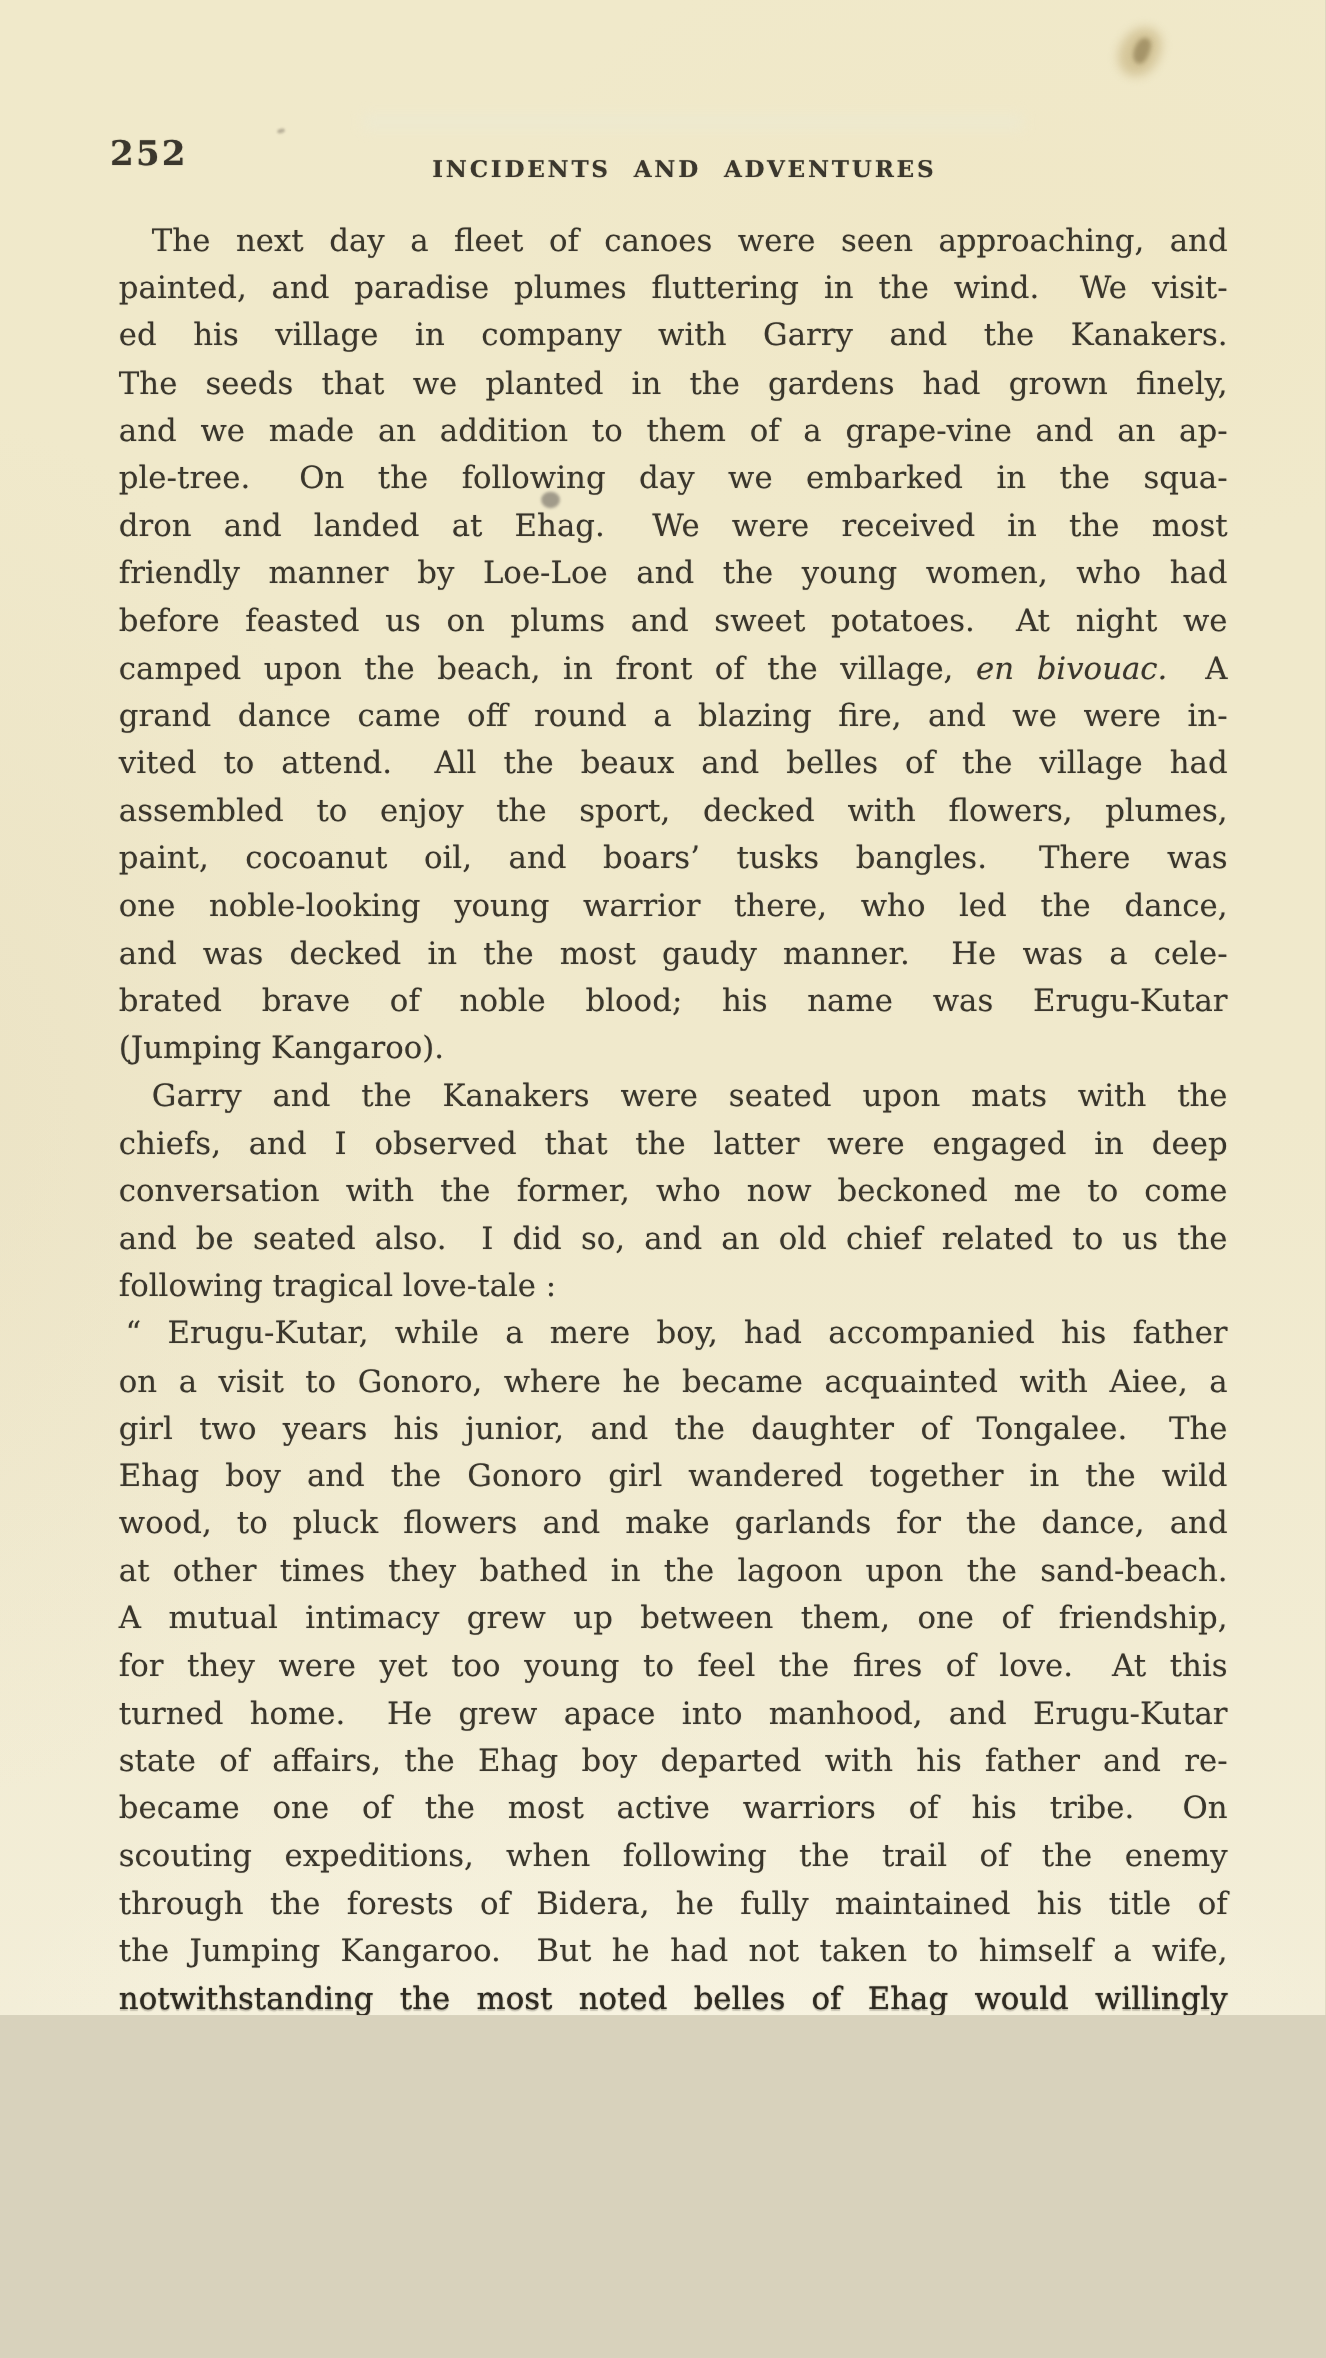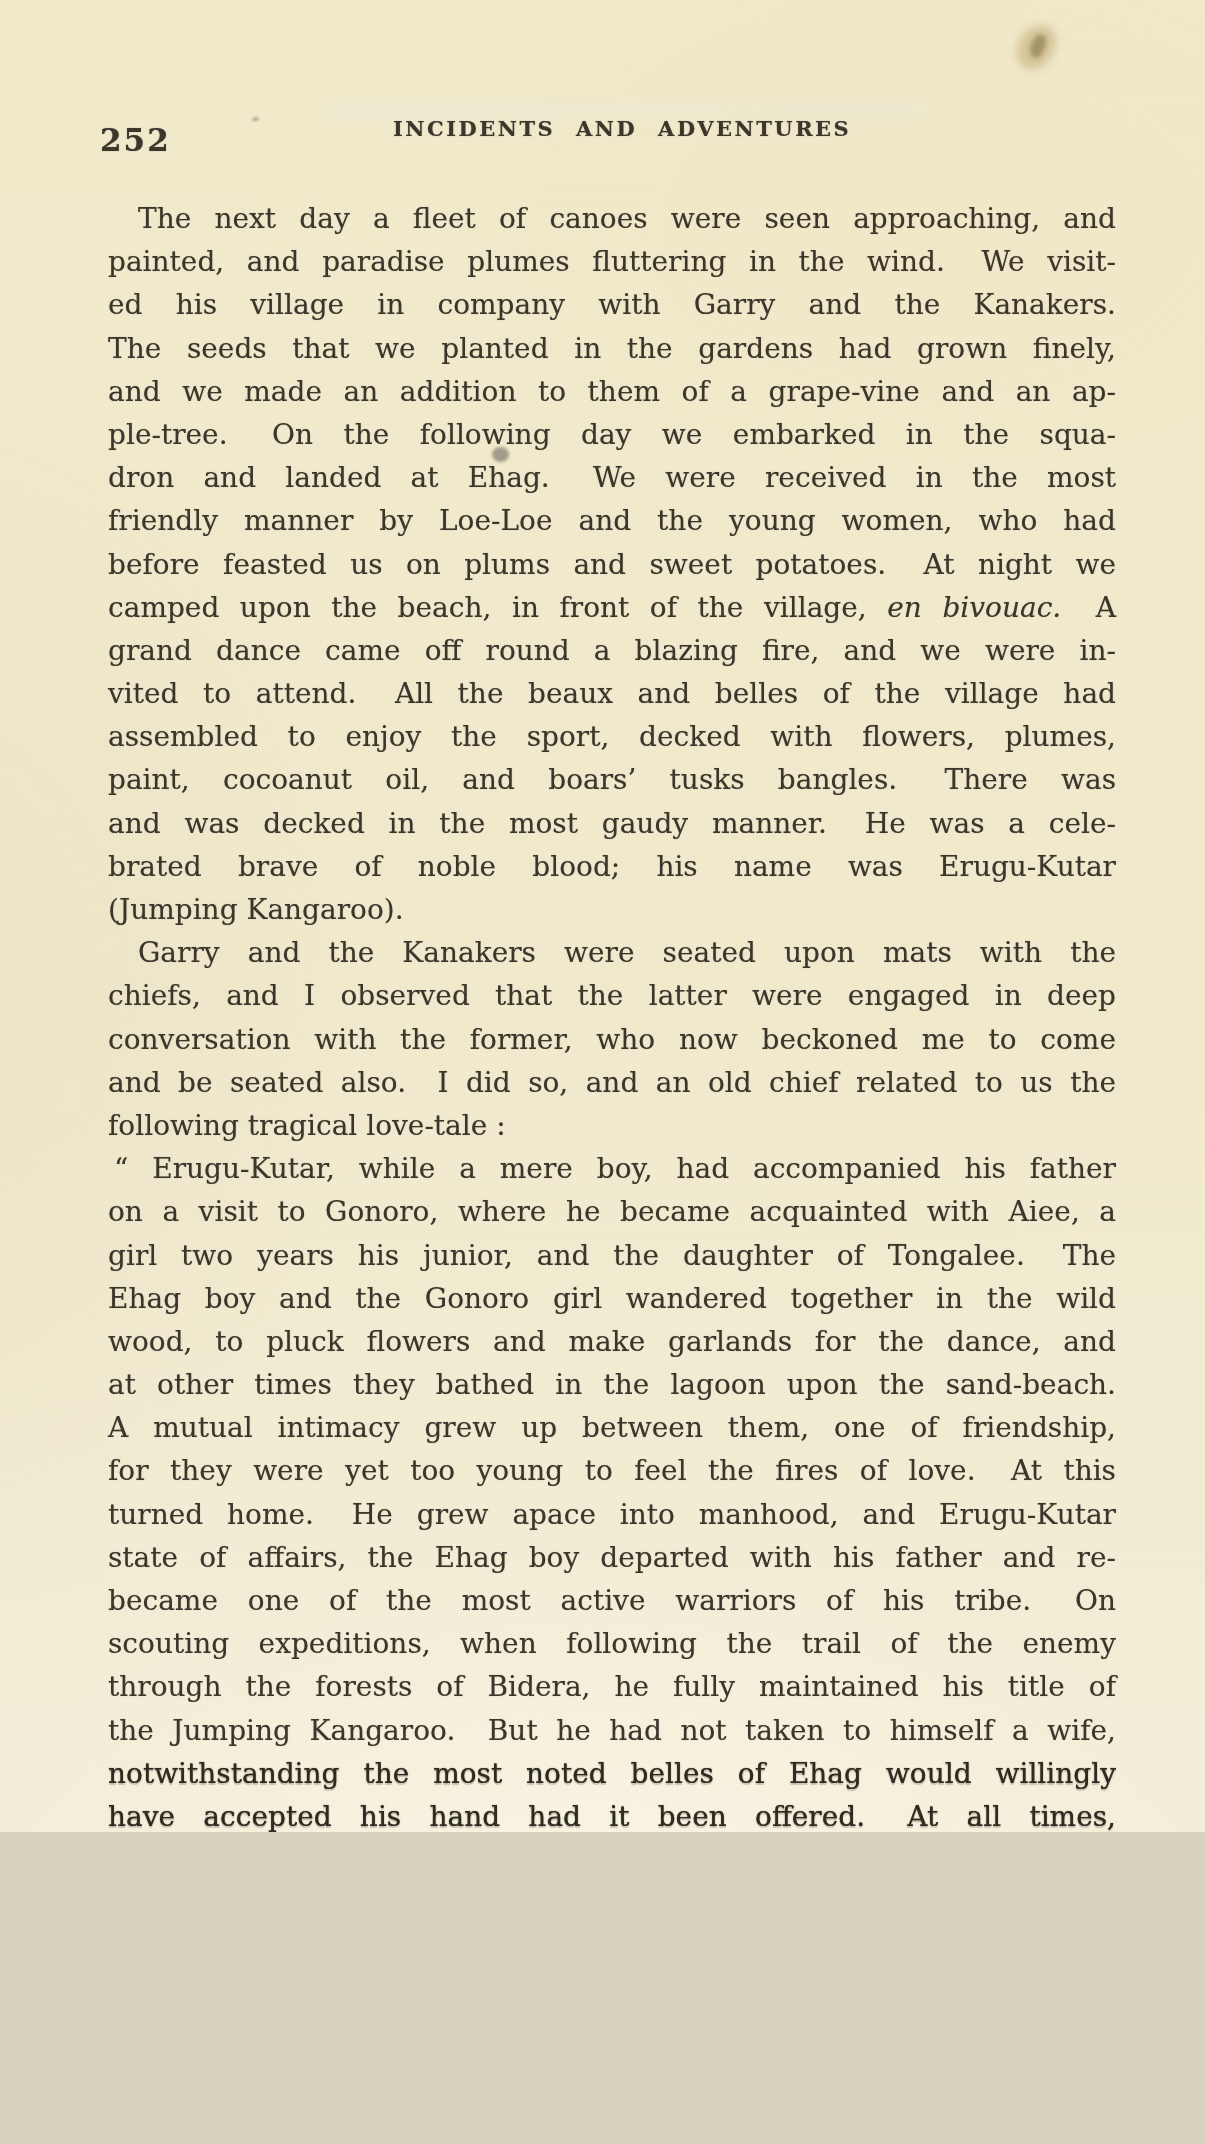--- a/index.html
+++ b/index.html
@@ -21,21 +21,21 @@
     position: absolute;
     left: 100px; top: 122px;
     font-size: 31px;
     font-weight: bold;
     letter-spacing: 2px;
     color: #3b372d;
     text-shadow: 0 0 1px rgba(59,55,45,.55);
   }
   .running-header {
     position: absolute;
-    left: 393px; top: 116px;
+    left: 393px; top: 141px;
     font-size: 21px;
     font-weight: bold;
     letter-spacing: 2.5px;
     word-spacing: 11px;
     color: #3b372d;
     text-shadow: 0 0 1px rgba(59,55,45,.5);
   }
   
   .text-block {
     position: absolute;
@@ -127,20 +127,21 @@
       <div class="line"><span>and we made an addition to them of a grape-vine and an ap-</span></div>
       <div class="line"><span>ple-tree.  On the following day we embarked in the squa-</span></div>
       <div class="line"><span>dron and landed at Ehag.  We were received in the most</span></div>
       <div class="line"><span>friendly manner by Loe-Loe and the young women, who had</span></div>
       <div class="line"><span>before feasted us on plums and sweet potatoes.  At night we</span></div>
       <div class="line"><span>camped upon the beach, in front of the village, </span><i>en bivouac.</i><span>  A</span></div>
       <div class="line"><span>grand dance came off round a blazing fire, and we were in-</span></div>
       <div class="line"><span>vited to attend.  All the beaux and belles of the village had</span></div>
       <div class="line"><span>assembled to enjoy the sport, decked with flowers, plumes,</span></div>
       <div class="line"><span>paint, cocoanut oil, and boars’ tusks bangles.  There was</span></div>
+      <div class="line"><span>one noble-looking young warrior there, who led the dance,</span></div>
       <div class="line"><span>and was decked in the most gaudy manner.  He was a cele-</span></div>
       <div class="line"><span>brated brave of noble blood; his name was Erugu-Kutar</span></div>
       <div class="line end"><span>(Jumping Kangaroo).</span></div>
       <div class="line first"><span>Garry and the Kanakers were seated upon mats with the</span></div>
       <div class="line"><span>chiefs, and I observed that the latter were engaged in deep</span></div>
       <div class="line"><span>conversation with the former, who now beckoned me to come</span></div>
       <div class="line"><span>and be seated also.  I did so, and an old chief related to us the</span></div>
       <div class="line end"><span>following tragical love-tale :</span></div>
       <div class="line firstq"><span>“ Erugu-Kutar, while a mere boy, had accompanied his father</span></div>
       <div class="line"><span>on a visit to Gonoro, where he became acquainted with Aiee, a</span></div>

